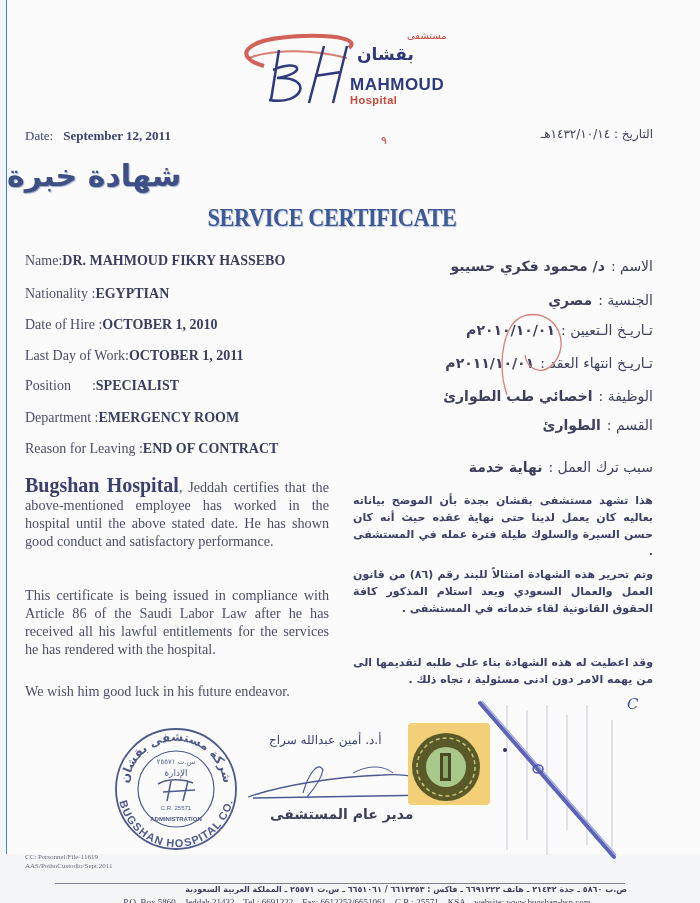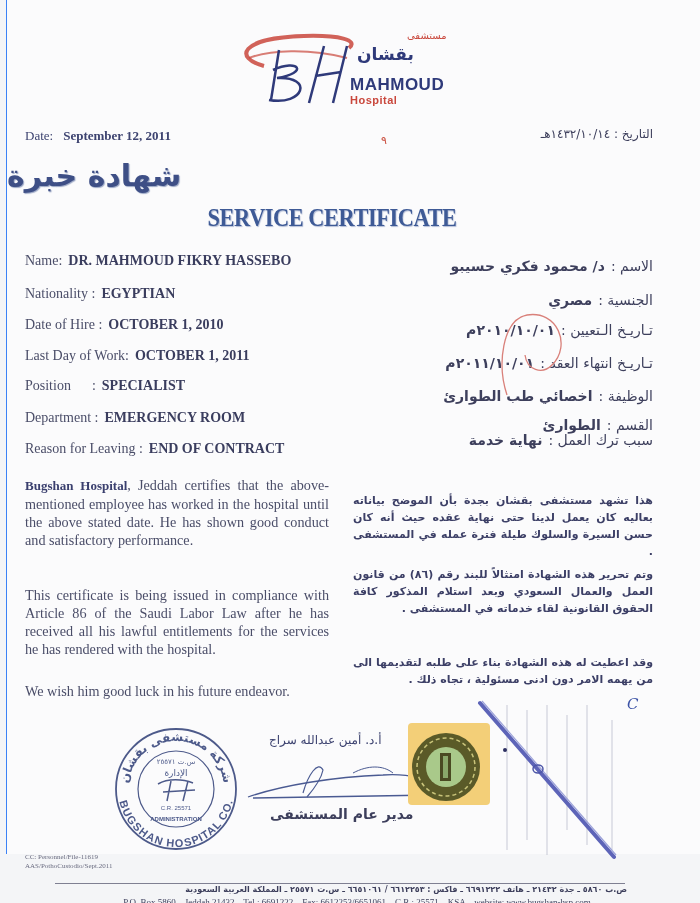--- a/index.html
+++ b/index.html
@@ -25,27 +25,27 @@
 
   .date-en { left: 18px; top: 128px; font-size: 13px; font-weight: bold; color: #3d4370; }
   .date-en .lbl { font-weight: normal; margin-right: 10px; }
   .date-ar { right: 48px; top: 127px; font-family: "DejaVu Sans", sans-serif; font-size: 12px; direction: rtl; color: #3d3f5c; }
   .tick-mark { left: 374px; top: 134px; color: #c94a3a; font-size: 11px; }
 
   .title-ar { left: 0; width: 650px; text-align: left; top: 158px; font-family: "DejaVu Sans", sans-serif; font-size: 30px; font-weight: bold; color: #3e4f86; direction: rtl; text-shadow: 1px 1px 1px #9aa6c4; }
   .title-en { left: 0; width: 650px; text-align: center; top: 203px; font-size: 26px; font-weight: bold; color: #3e5a96; letter-spacing: -0.5px; transform: scaleX(0.86); text-shadow: 1px 1px 1px #b3bdd6; }
 
   .fields-en .row { position: absolute; left: 18px; font-size: 14px; color: #4a4d68; white-space: nowrap; }
-  .fields-en .row .val { font-weight: bold; color: #3a3d5e; margin-left: 6px; }
+  .fields-en .row .val { font-weight: bold; color: #3a3d5e; }
 
   .fields-ar .row { position: absolute; right: 48px; font-family: "DejaVu Sans", sans-serif; font-size: 14px; direction: rtl; color: #3d3f5c; white-space: nowrap; }
   .fields-ar .row .val { font-weight: bold; margin-right: 6px; }
 
   .para-en { left: 18px; width: 304px; font-size: 14.2px; line-height: 18px; text-align: justify; color: #4a4d68; }
-  .para-en b { color: #3a3f6e; font-size: 13px; }
+  .para-en b { color: #3a3f6e; font-size: 20px; }
   .para-ar { right: 48px; width: 300px; font-family: "DejaVu Sans", sans-serif; font-size: 11px; font-weight: bold; line-height: 17px; text-align: justify; direction: rtl; color: #3c3f66; }
 
   
   .stamp { left: 106px; top: 726px; width: 126px; height: 126px; }
   .signature { left: 236px; top: 735px; width: 200px; height: 70px; }
   .sig-name { left: 262px; top: 733px; font-family: "DejaVu Serif", serif; font-size: 12px; color: #3d4370; direction: rtl; }
   .sig-title { left: 263px; top: 806px; font-family: "DejaVu Sans", sans-serif; font-weight: bold; font-size: 14px; color: #3d3f5c; direction: rtl; }
   .holo { left: 401px; top: 723px; width: 82px; height: 82px; }
   .pen-mark { left: 465px; top: 695px; width: 150px; height: 170px; }
   .initials { left: 620px; top: 695px; font-family: "DejaVu Serif", serif; font-style: italic; font-size: 15px; color: #3b52a6; }
@@ -94,21 +94,21 @@
     <div class="row" style="top:441px"><span>Reason for Leaving :</span><span class="val">END OF CONTRACT</span></div>
   </div>
 
   <div class="fields-ar">
     <div class="row" style="top:258px; font-size:14px"><span>الاسم     :</span><span class="val">د/ محمود فكري حسيبو</span></div>
     <div class="row" style="top:292px"><span>الجنسية  :</span><span class="val">مصري</span></div>
     <div class="row" style="top:322px"><span>تـاريـخ الـتعيين  :</span><span class="val">٢٠١٠/١٠/٠١م</span></div>
     <div class="row" style="top:355px"><span>تـاريـخ انتهاء العقد :</span><span class="val">٢٠١١/١٠/٠١م</span></div>
     <div class="row" style="top:388px"><span>الوظيفة :</span><span class="val">اخصائي طب الطوارئ</span></div>
     <div class="row" style="top:417px"><span>القسم   :</span><span class="val">الطوارئ</span></div>
-    <div class="row" style="top:432px"><span>سبب ترك العمل :</span><span class="val">نهاية خدمة</span></div>
+    <div class="row" style="top:459px"><span>سبب ترك العمل :</span><span class="val">نهاية خدمة</span></div>
   </div>
   <svg class="abs" style="left:490px; top:305px; width:80px; height:100px" viewBox="0 0 80 100">
     <path d="M30 10 C 5 15, 0 60, 10 90 M 30 10 C 60 5, 75 40, 55 60 C 45 70, 30 65, 28 50" fill="none" stroke="#d9807a" stroke-width="1.3"></path>
   </svg>
 
   <div class="abs para-en" style="top:476px"><b>Bugshan Hospital</b><span>, Jeddah certifies that the above-mentioned employee has worked in the hospital until the above stated date.  He has shown good conduct and satisfactory performance.</span></div>
   <div class="abs para-en" style="top:586px">This certificate is being issued in compliance with Article 86 of the Saudi Labor Law after he has received all his lawful entitlements for the services he has rendered with the hospital.</div>
   <div class="abs para-en" style="top:682px">We wish him good luck in his future endeavor.</div>
 
   <div class="abs para-ar" style="top:492px">هذا تشهد مستشفى بقشان بجدة بأن الموضح بياناته بعاليه كان يعمل لدينا حتى نهاية عقده حيث أنه كان حسن السيرة والسلوك طيلة فترة عمله في المستشفى .</div>

